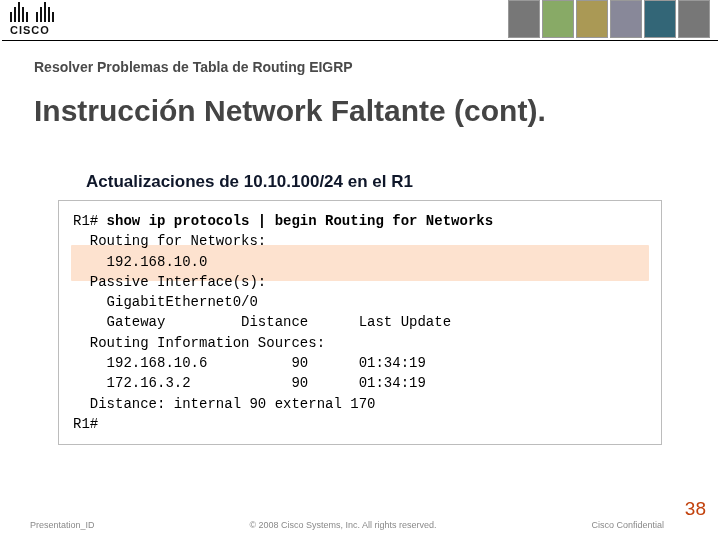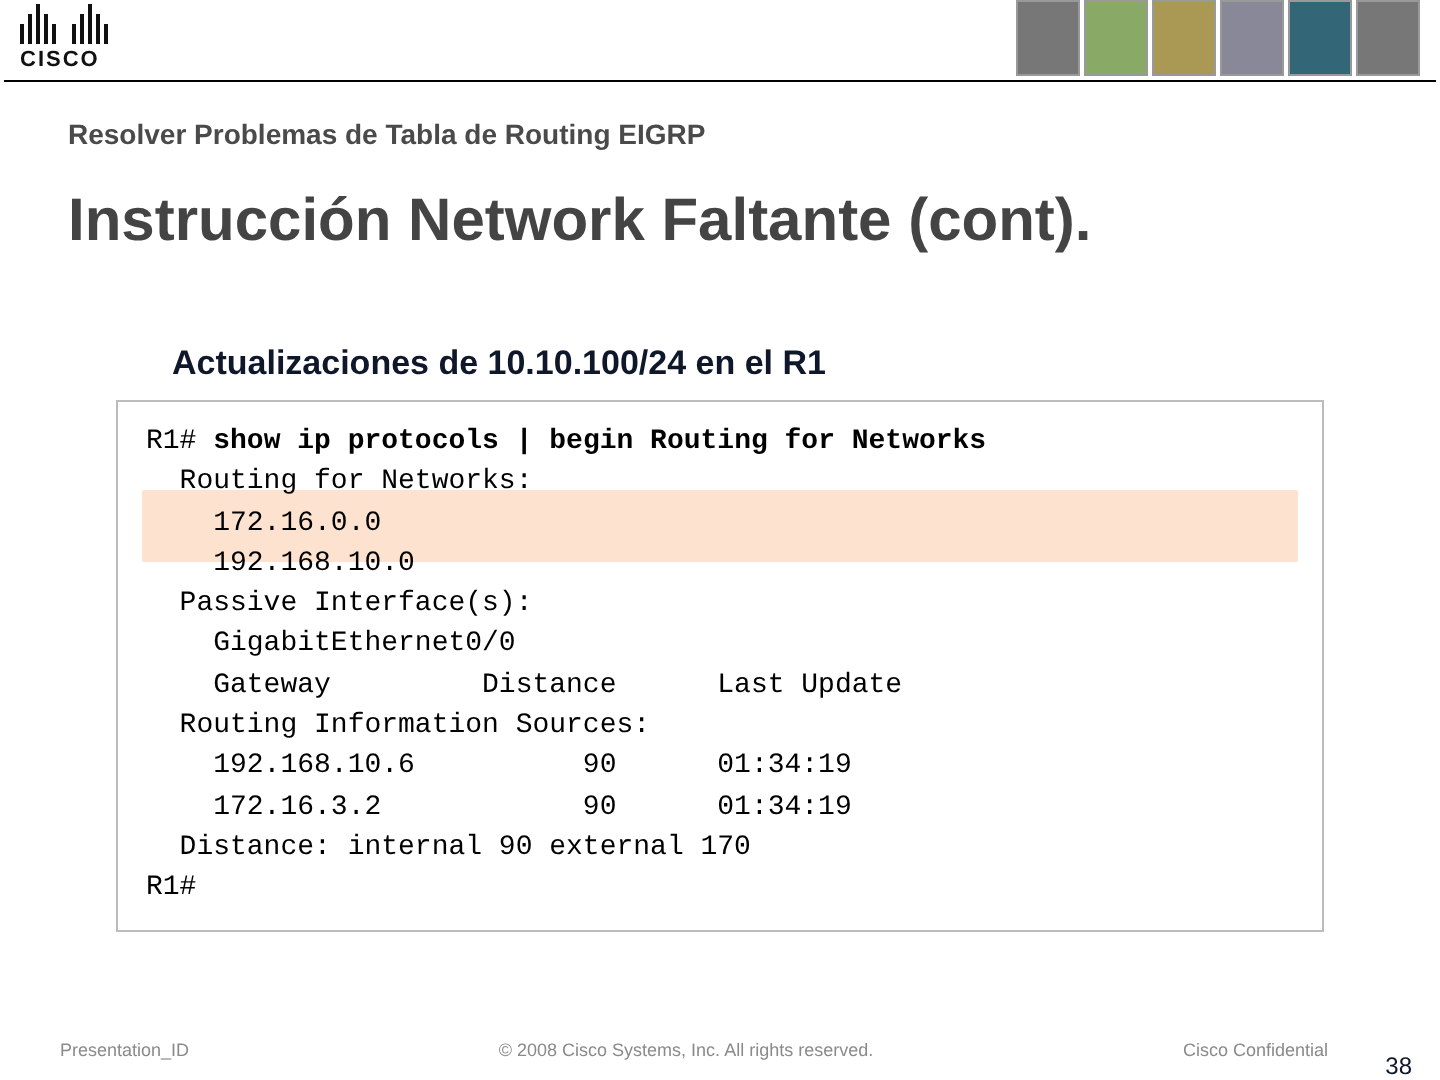--- a/index.html
+++ b/index.html
@@ -24,21 +24,21 @@
   .subhead{font-size:17px;font-weight:bold;color:#0f172a;margin:0 0 8px 52px}
   .term-wrap{margin:0 24px;border:1px solid #bcbcbc;background:#fff}
   .term{background:#fff;padding:10px 14px;font-family:"Courier New",Courier,monospace;font-size:14px;line-height:1.45;color:#000;position:relative}
   .hl{position:absolute;left:12px;right:12px;height:36px;top:44px;background:#fde2cf;z-index:0;border-radius:1px}
   .mono{position:relative;z-index:1;white-space:pre}
   .bold{font-weight:bold}
   .footer{position:absolute;bottom:10px;left:0;right:0;display:flex;align-items:center;padding:0 30px;font-size:9px;color:#8a8a8a}
   .footer .left{flex:0 0 auto}
   .footer .center{flex:1;text-align:center}
   .footer .right{flex:0 0 auto;margin-right:26px}
-  .pagenum{position:absolute;right:14px;bottom:0;font-size:12px;color:#0f172a}
+  .pagenum{position:absolute;right:14px;bottom:20px;font-size:19px;color:#c2410c}
 </style>
 </head>
 <body>
 
 <div class="topbar">
   <div class="logo-wrap">
     <div>
       <div class="bars">
         <span class="b1"></span>
           <span class="b2"></span>
@@ -69,21 +69,20 @@
 <div class="content">
   <div class="kicker">Resolver Problemas de Tabla de Routing EIGRP</div>
   <div class="title">Instrucción Network Faltante (cont).</div>
   <div class="subhead">Actualizaciones de 10.10.100/24 en el R1</div>
 
   <div class="term-wrap">
     <div class="term">
       <div class="hl"></div>
       <div class="mono"><span>R1#</span><span class="bold"> show ip protocols | begin Routing for Networks</span></div>
       <div class="mono">  Routing for Networks:</div>
-      <div class="mono">    172.16.0.0</div>
       <div class="mono">    192.168.10.0</div>
       <div class="mono">  Passive Interface(s):</div>
       <div class="mono">    GigabitEthernet0/0</div>
       <div class="mono">    Gateway         Distance      Last Update</div>
       <div class="mono">  Routing Information Sources:</div>
       <div class="mono">    192.168.10.6          90      01:34:19</div>
       <div class="mono">    172.16.3.2            90      01:34:19</div>
       <div class="mono">  Distance: internal 90 external 170</div>
       <div class="mono"></div>
       <div class="mono">R1#</div>

